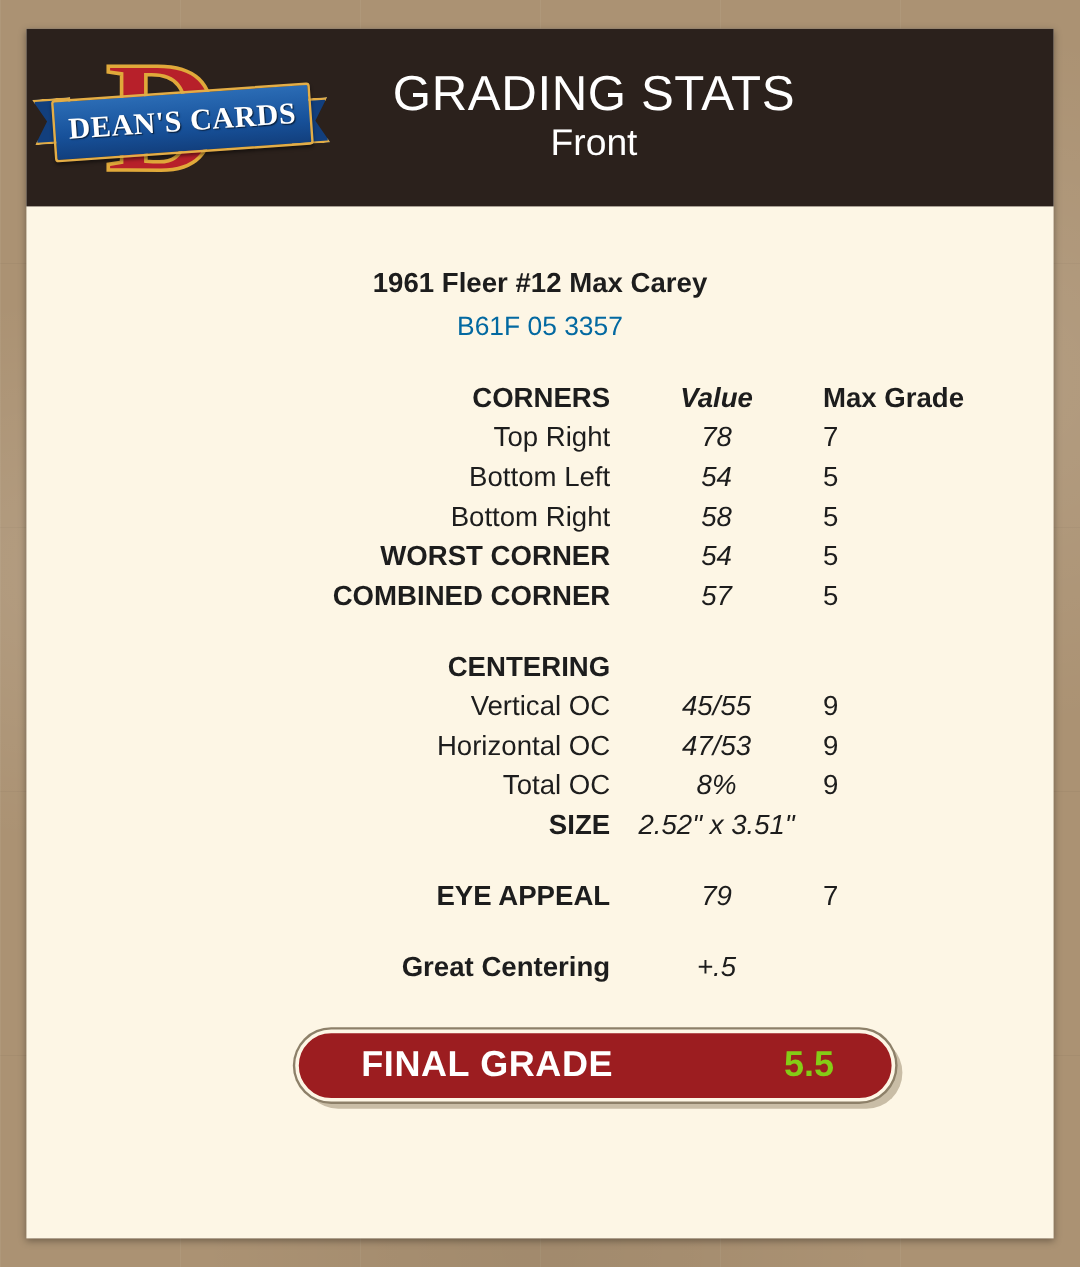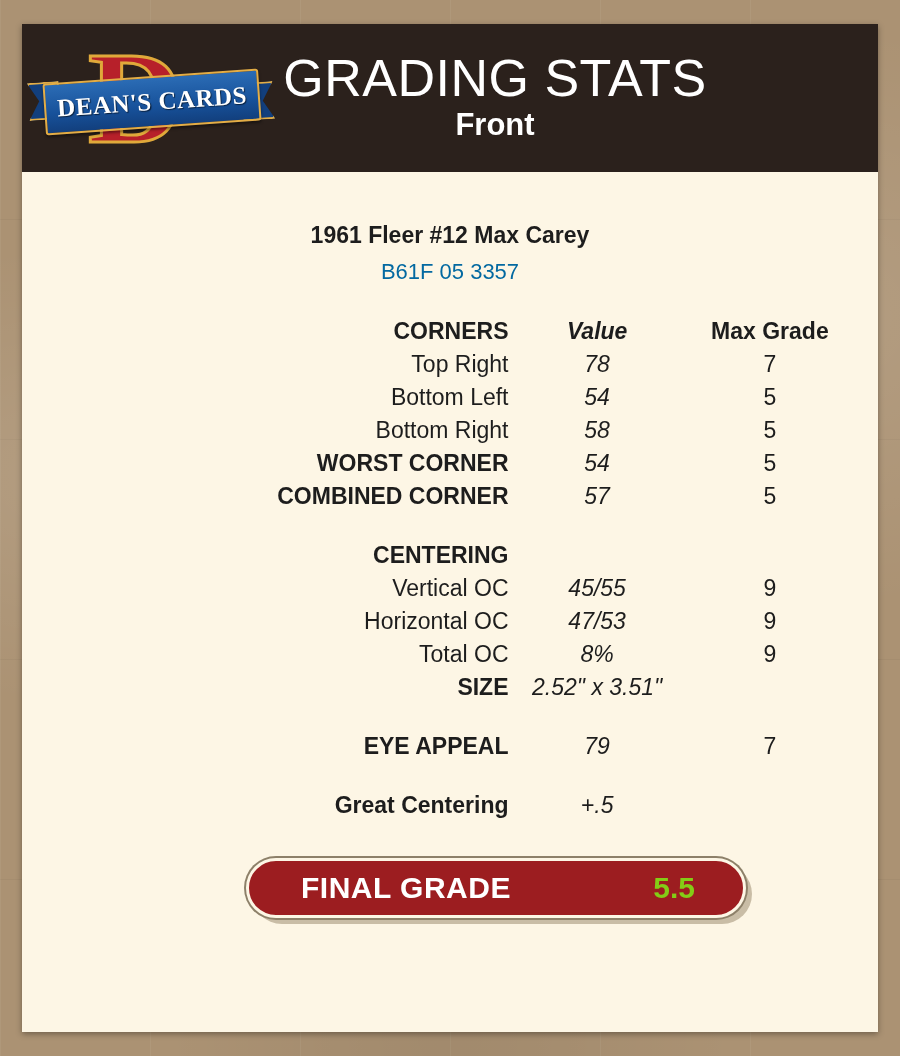--- a/index.html
+++ b/index.html
@@ -107,29 +107,29 @@
   .ribbon-tail-l { left: 6px;  clip-path: polygon(0 0, 100% 0, 100% 100%, 0 100%, 35% 50%); }
   .ribbon-tail-r { left: 220px; clip-path: polygon(0 0, 100% 0, 65% 50%, 100% 100%, 0 100%); }
 
   .header-titles {
     flex: 1;
     text-align: center;
     padding-right: 160px;
   }
   .header-title {
     color: #ffffff;
-    font-size: 52px;
+    font-size: 41px;
     font-weight: normal;
     letter-spacing: 0.5px;
     line-height: 1.05;
   }
   .header-sub {
     color: #ffffff;
     font-size: 31px;
-    font-weight: bold;
+    font-weight: normal;
     line-height: 1.25;
   }
 
   .body-area {
     padding: 0;
   }
 
   .card-title {
     text-align: center;
     font-size: 23px;
@@ -149,21 +149,21 @@
     border-collapse: collapse;
     width: 700px;
   }
   table.stats td {
     font-size: 23px;
     color: #1d1d1d;
     padding: 3px 0;
   }
   td.label       { width: 320px; text-align: right; }
   td.value       { width: 185px; text-align: center; font-style: italic; }
-  td.maxgrade    { width: 175px; text-align: center; }
+  td.maxgrade    { width: 175px; }
   .bold  { font-weight: bold; }
   .indent { padding-left: 48px !important; }
   .spacer-row td { height: 20px; padding: 0; }
   .head-row td { font-weight: bold; }
 
   .final-wrap {
     margin: 36px auto 0 auto;
     width: 408px;
     position: relative;
   }

